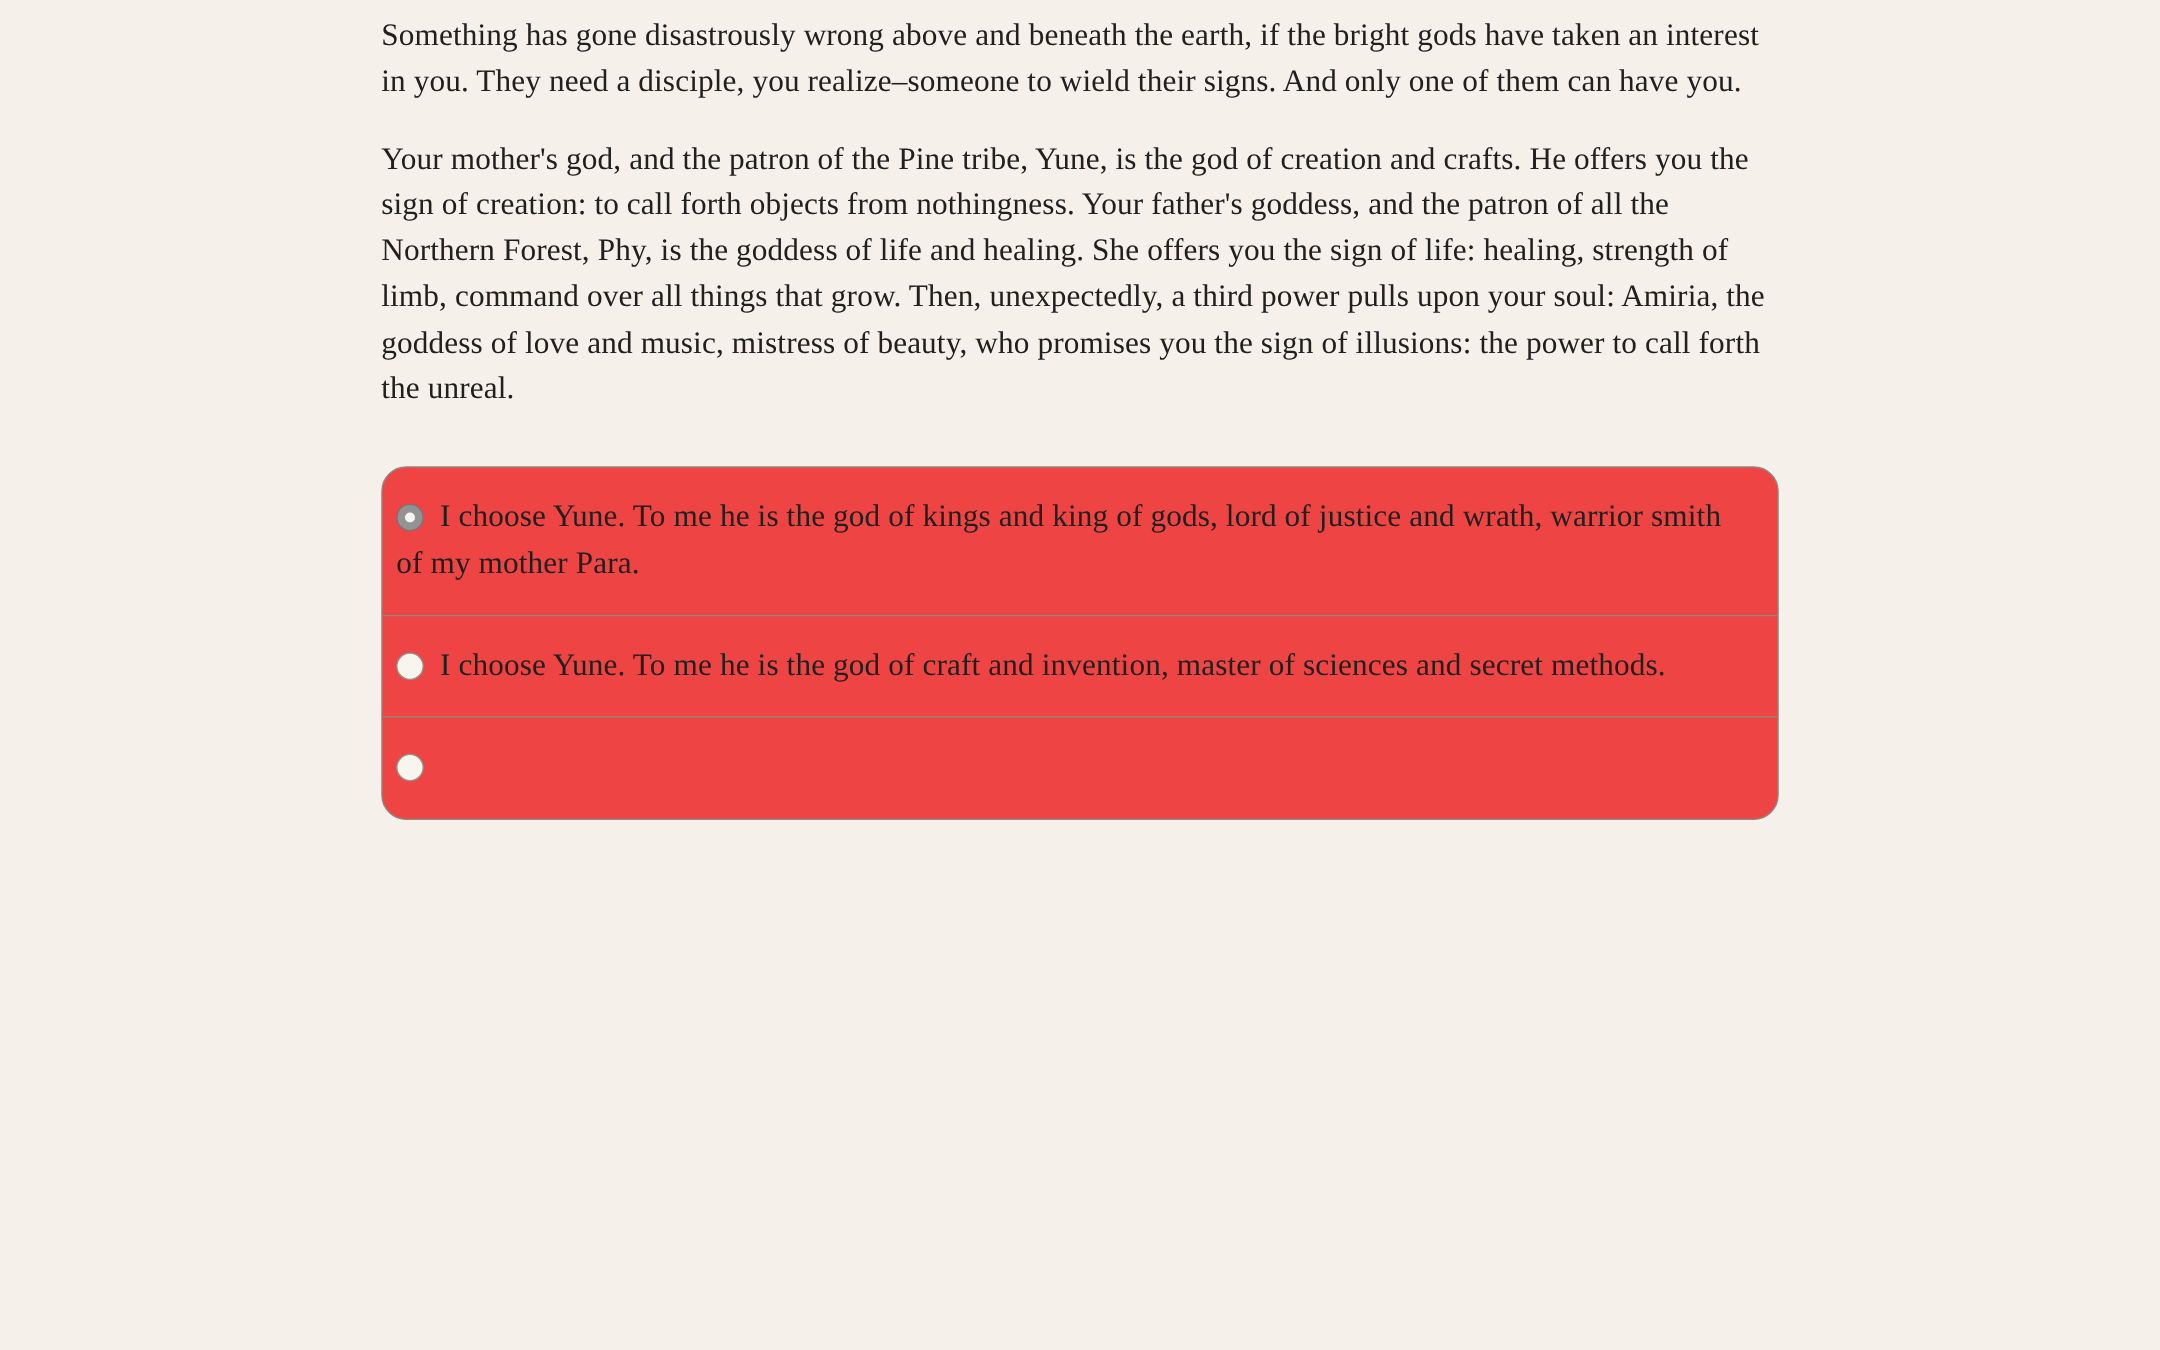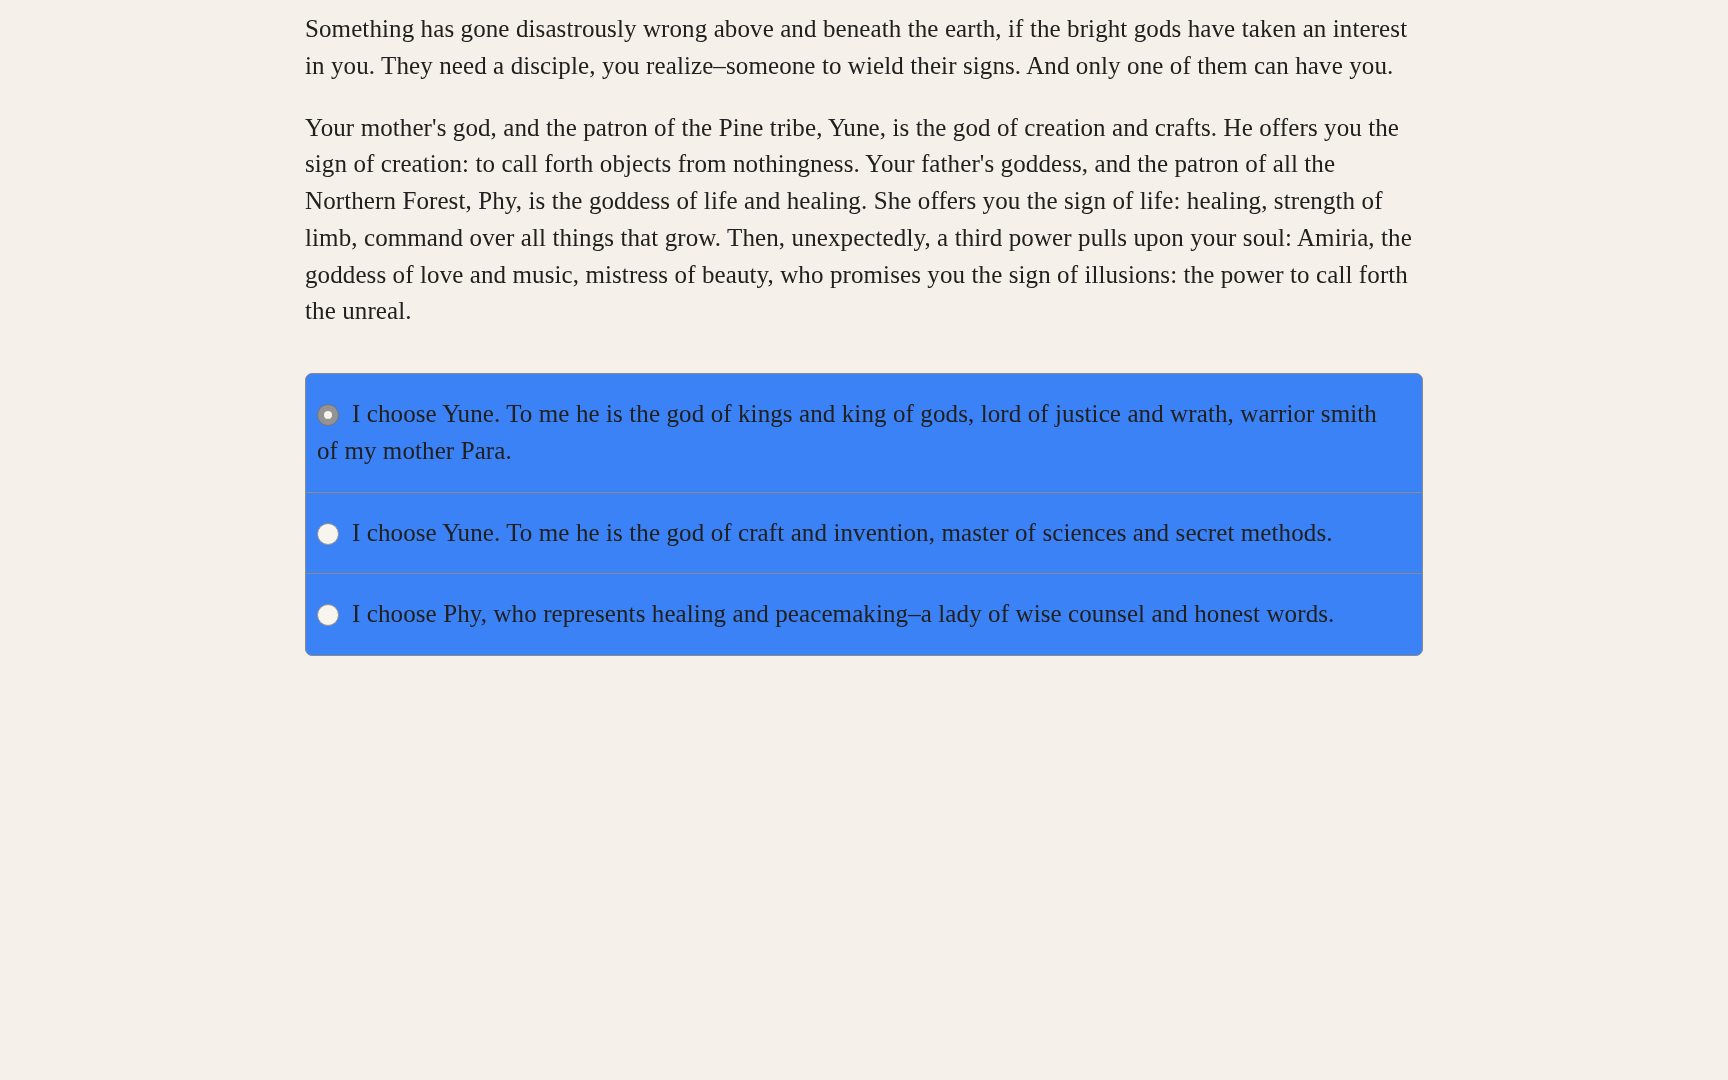--- a/index.html
+++ b/index.html
@@ -18,22 +18,22 @@
     font-size: 25px;
     line-height: 1.47;
     letter-spacing: 0.1px;
   }
   .content p {
     margin: 0 0 25px 0;
   }
   .choice-box {
     margin-top: 43px;
     border: 1px solid #8b8a84;
-    border-radius: 7px;
-    background: #3b82f6;
+    border-radius: 20px;
+    background: #ef4444;
     overflow: hidden;
   }
   .choice-row {
     display: block;
     padding: 22px 24px 22px 11px;
     cursor: pointer;
   }
   .choice-row + .choice-row {
     border-top: 1px solid #8b8a84;
   }
@@ -71,15 +71,15 @@
 </head>
 <body>
 
 <main class="content">
   <p>Something has gone disastrously wrong above and beneath the earth, if the bright gods have taken an interest in you. They need a disciple, you realize–someone to wield their signs. And only one of them can have you.</p>
   <p>Your mother's god, and the patron of the Pine tribe, Yune, is the god of creation and crafts. He offers you the sign of creation: to call forth objects from nothingness. Your father's goddess, and the patron of all the Northern Forest, Phy, is the goddess of life and healing. She offers you the sign of life: healing, strength of limb, command over all things that grow. Then, unexpectedly, a third power pulls upon your soul: Amiria, the goddess of love and music, mistress of beauty, who promises you the sign of illusions: the power to call forth the unreal.</p>
 
   <form class="choice-box">
     <label class="choice-row selected"><span class="radio"><span class="dot"></span></span><span class="choice-text">I choose Yune. To me he is the god of kings and king of gods, lord of justice and wrath, warrior smith of my mother Para.</span></label>
     <label class="choice-row"><span class="radio"></span><span class="choice-text">I choose Yune. To me he is the god of craft and invention, master of sciences and secret methods.</span></label>
-    <label class="choice-row"><span class="radio"></span><span class="choice-text">I choose Phy, who represents healing and peacemaking–a lady of wise counsel and honest words.</span></label>
+    <label class="choice-row"><span class="radio"></span></label>
   </form>
 </main>
 
 </body></html>

